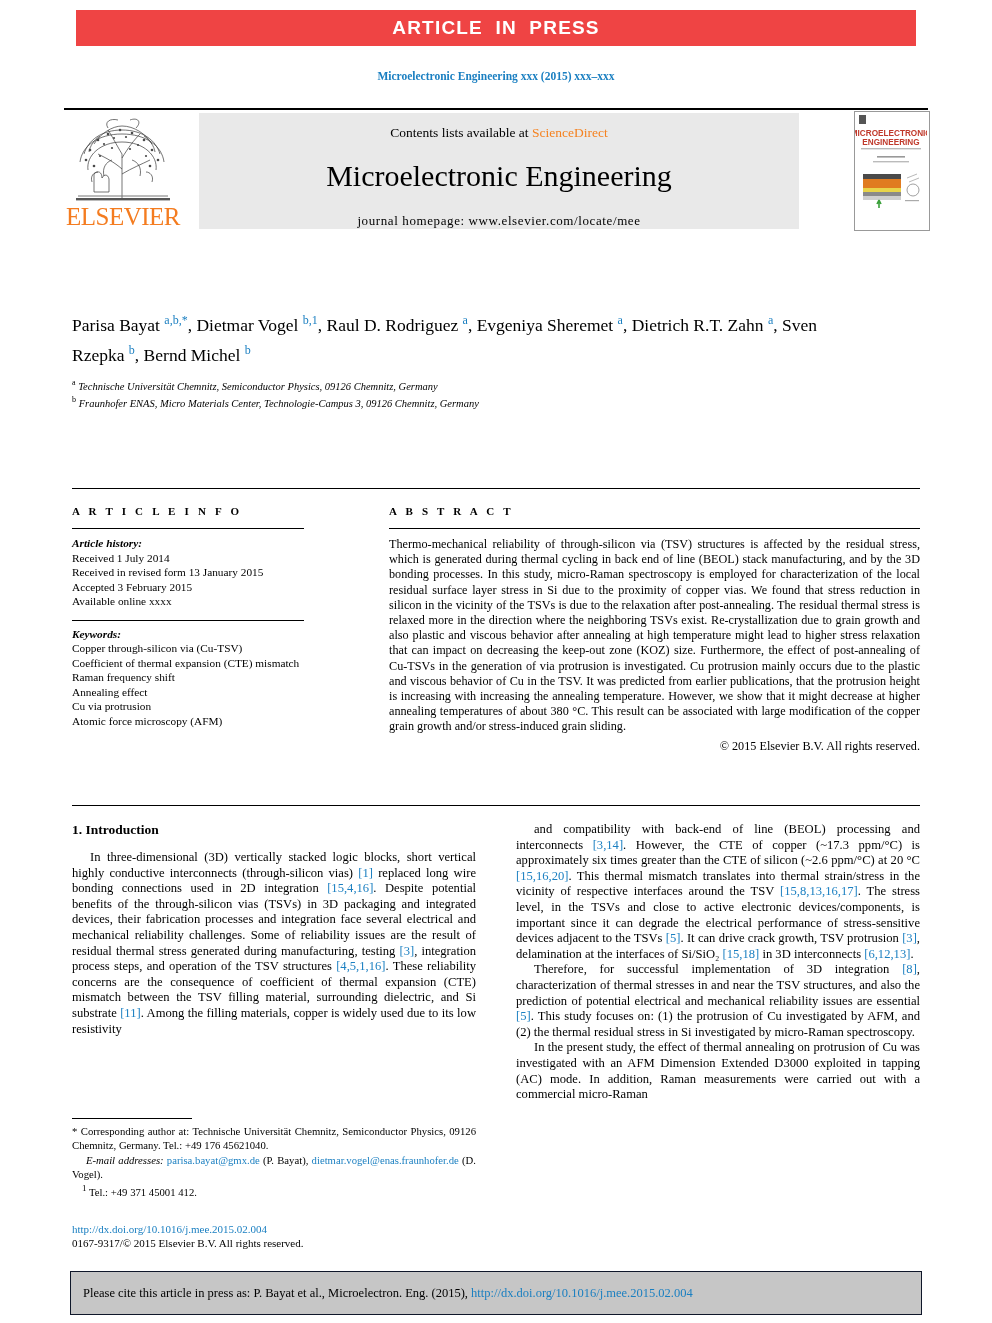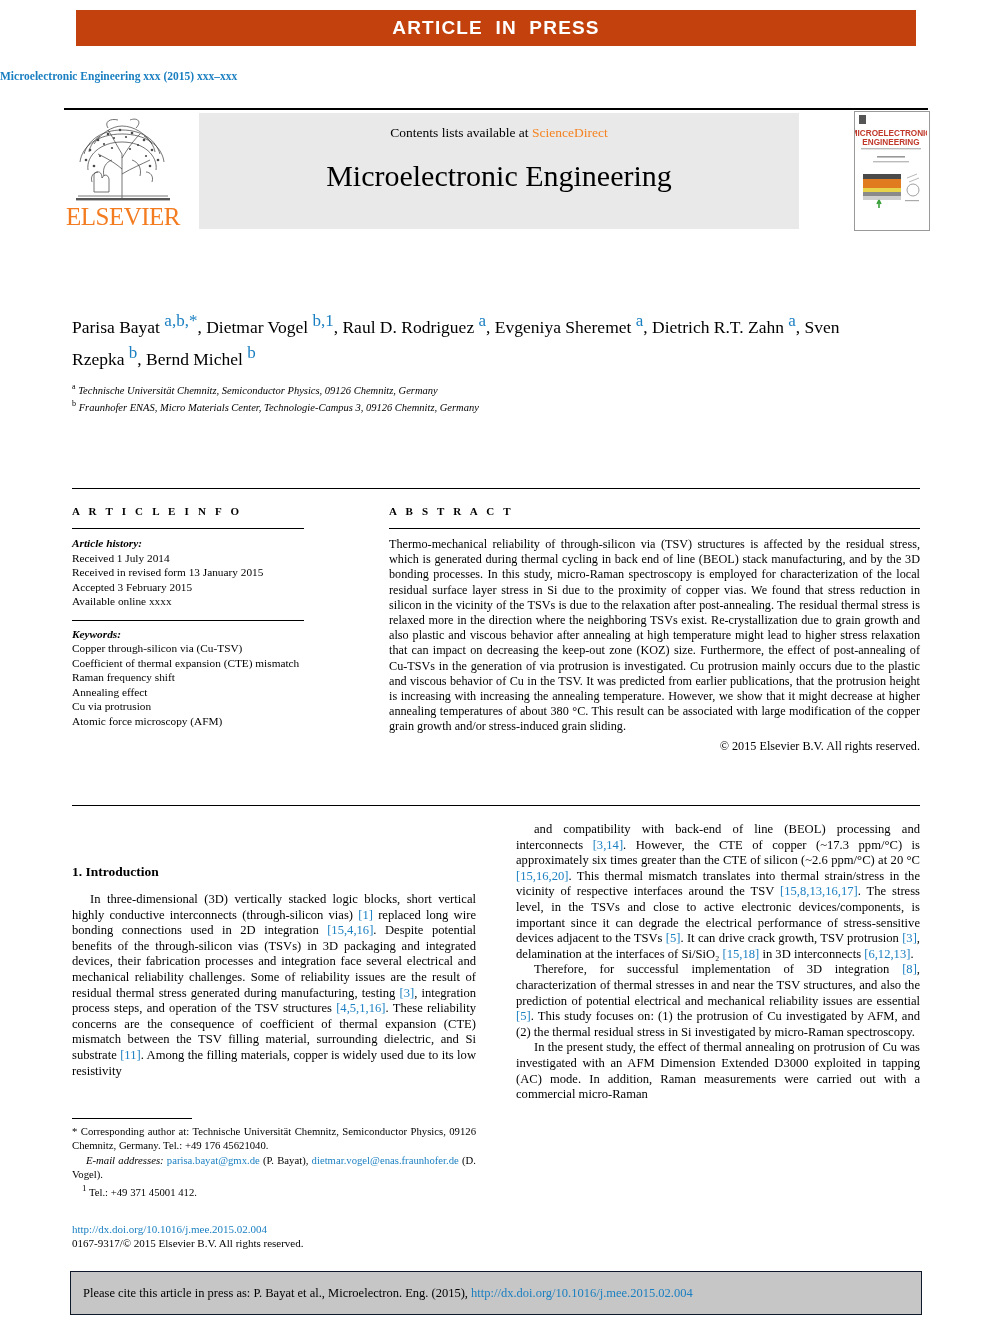--- a/index.html
+++ b/index.html
@@ -20,39 +20,40 @@
     left: 0; top: 0;
     width: 992px;
     height: 1323px;
   }
 
   
   .aip-banner {
     position: absolute;
     left: 76px; top: 10px;
     width: 840px; height: 36px;
-    background: #c2410c;
+    background: #ef4444;
     display: flex;
     align-items: center;
     justify-content: center;
   }
   .aip-text {
     font-family: "Liberation Sans", sans-serif;
     font-weight: bold;
     font-size: 19px;
     letter-spacing: 1.2px;
     color: #ffffff;
     word-spacing: 6px;
   }
 
   
   .journal-line {
     position: absolute;
     left: 0; top: 70px;
     width: 992px;
+    text-align: center;
     font-family: "Liberation Serif", serif;
     font-weight: bold;
     font-size: 11.5px;
     color: #1a7fc1;
   }
 
   
   .masthead {
     position: absolute;
     left: 64px; top: 108px;
@@ -125,21 +126,21 @@
     margin: 0;
   }
   .authors {
     margin-top: 20px;
     font-size: 17.5px;
     line-height: 25px;
     font-family: "Liberation Serif", serif;
   }
   .authors sup, .sup-mark {
     color: #1a7fc1;
-    font-size: 17px;
+    font-size: 12px;
     vertical-align: super;
   }
   .affils {
     margin-top: 8px;
     font-size: 10.5px;
     line-height: 13.5px;
     font-style: italic;
     font-family: Liberation Serif, serif;
   }
   .affils sup { font-style: normal; font-size: 8px; vertical-align: super; }
@@ -198,21 +199,21 @@
 
   
   .body-rule {
     position: absolute;
     left: 72px; top: 805px;
     width: 848px;
     border-top: 1px solid #000;
   }
   .col-left {
     position: absolute;
-    left: 72px; top: 864px;
+    left: 72px; top: 822px;
     width: 404px;
   }
   .col-right {
     position: absolute;
     left: 516px; top: 822px;
     width: 404px;
   }
   .sec-title {
     font-family: "Liberation Serif", serif;
     font-weight: bold;
@@ -336,20 +337,21 @@
         <path d="M14 82 L104 82" stroke="#777" stroke-width="1"></path>
       </svg>
       <div class="elsevier-word">ELSEVIER</div>
     </div>
 
     <div class="mast-center">
       <div class="contents-line">
         <span>Contents lists available at </span><span class="sd">ScienceDirect</span>
       </div>
       <div class="journal-name">Microelectronic Engineering</div>
+      <div class="homepage-line">journal homepage: www.elsevier.com/locate/mee</div>
     </div>
 
     <div class="cover-thumb">
       <svg width="72" height="116" viewBox="0 0 72 116">
         <rect x="0" y="0" width="72" height="116" fill="#ffffff"></rect>
         <rect x="4" y="3" width="7" height="9" fill="#555"></rect>
         <text x="36" y="24" font-family="Liberation Sans, sans-serif" font-size="8.2" font-weight="bold" fill="#c0392b" text-anchor="middle">MICROELECTRONIC</text>
         <text x="36" y="33" font-family="Liberation Sans, sans-serif" font-size="8.2" font-weight="bold" fill="#c0392b" text-anchor="middle">ENGINEERING</text>
         <rect x="6" y="36" width="60" height="1.4" fill="#b8b8b8"></rect>
         <rect x="22" y="44" width="28" height="1.6" fill="#999"></rect>

